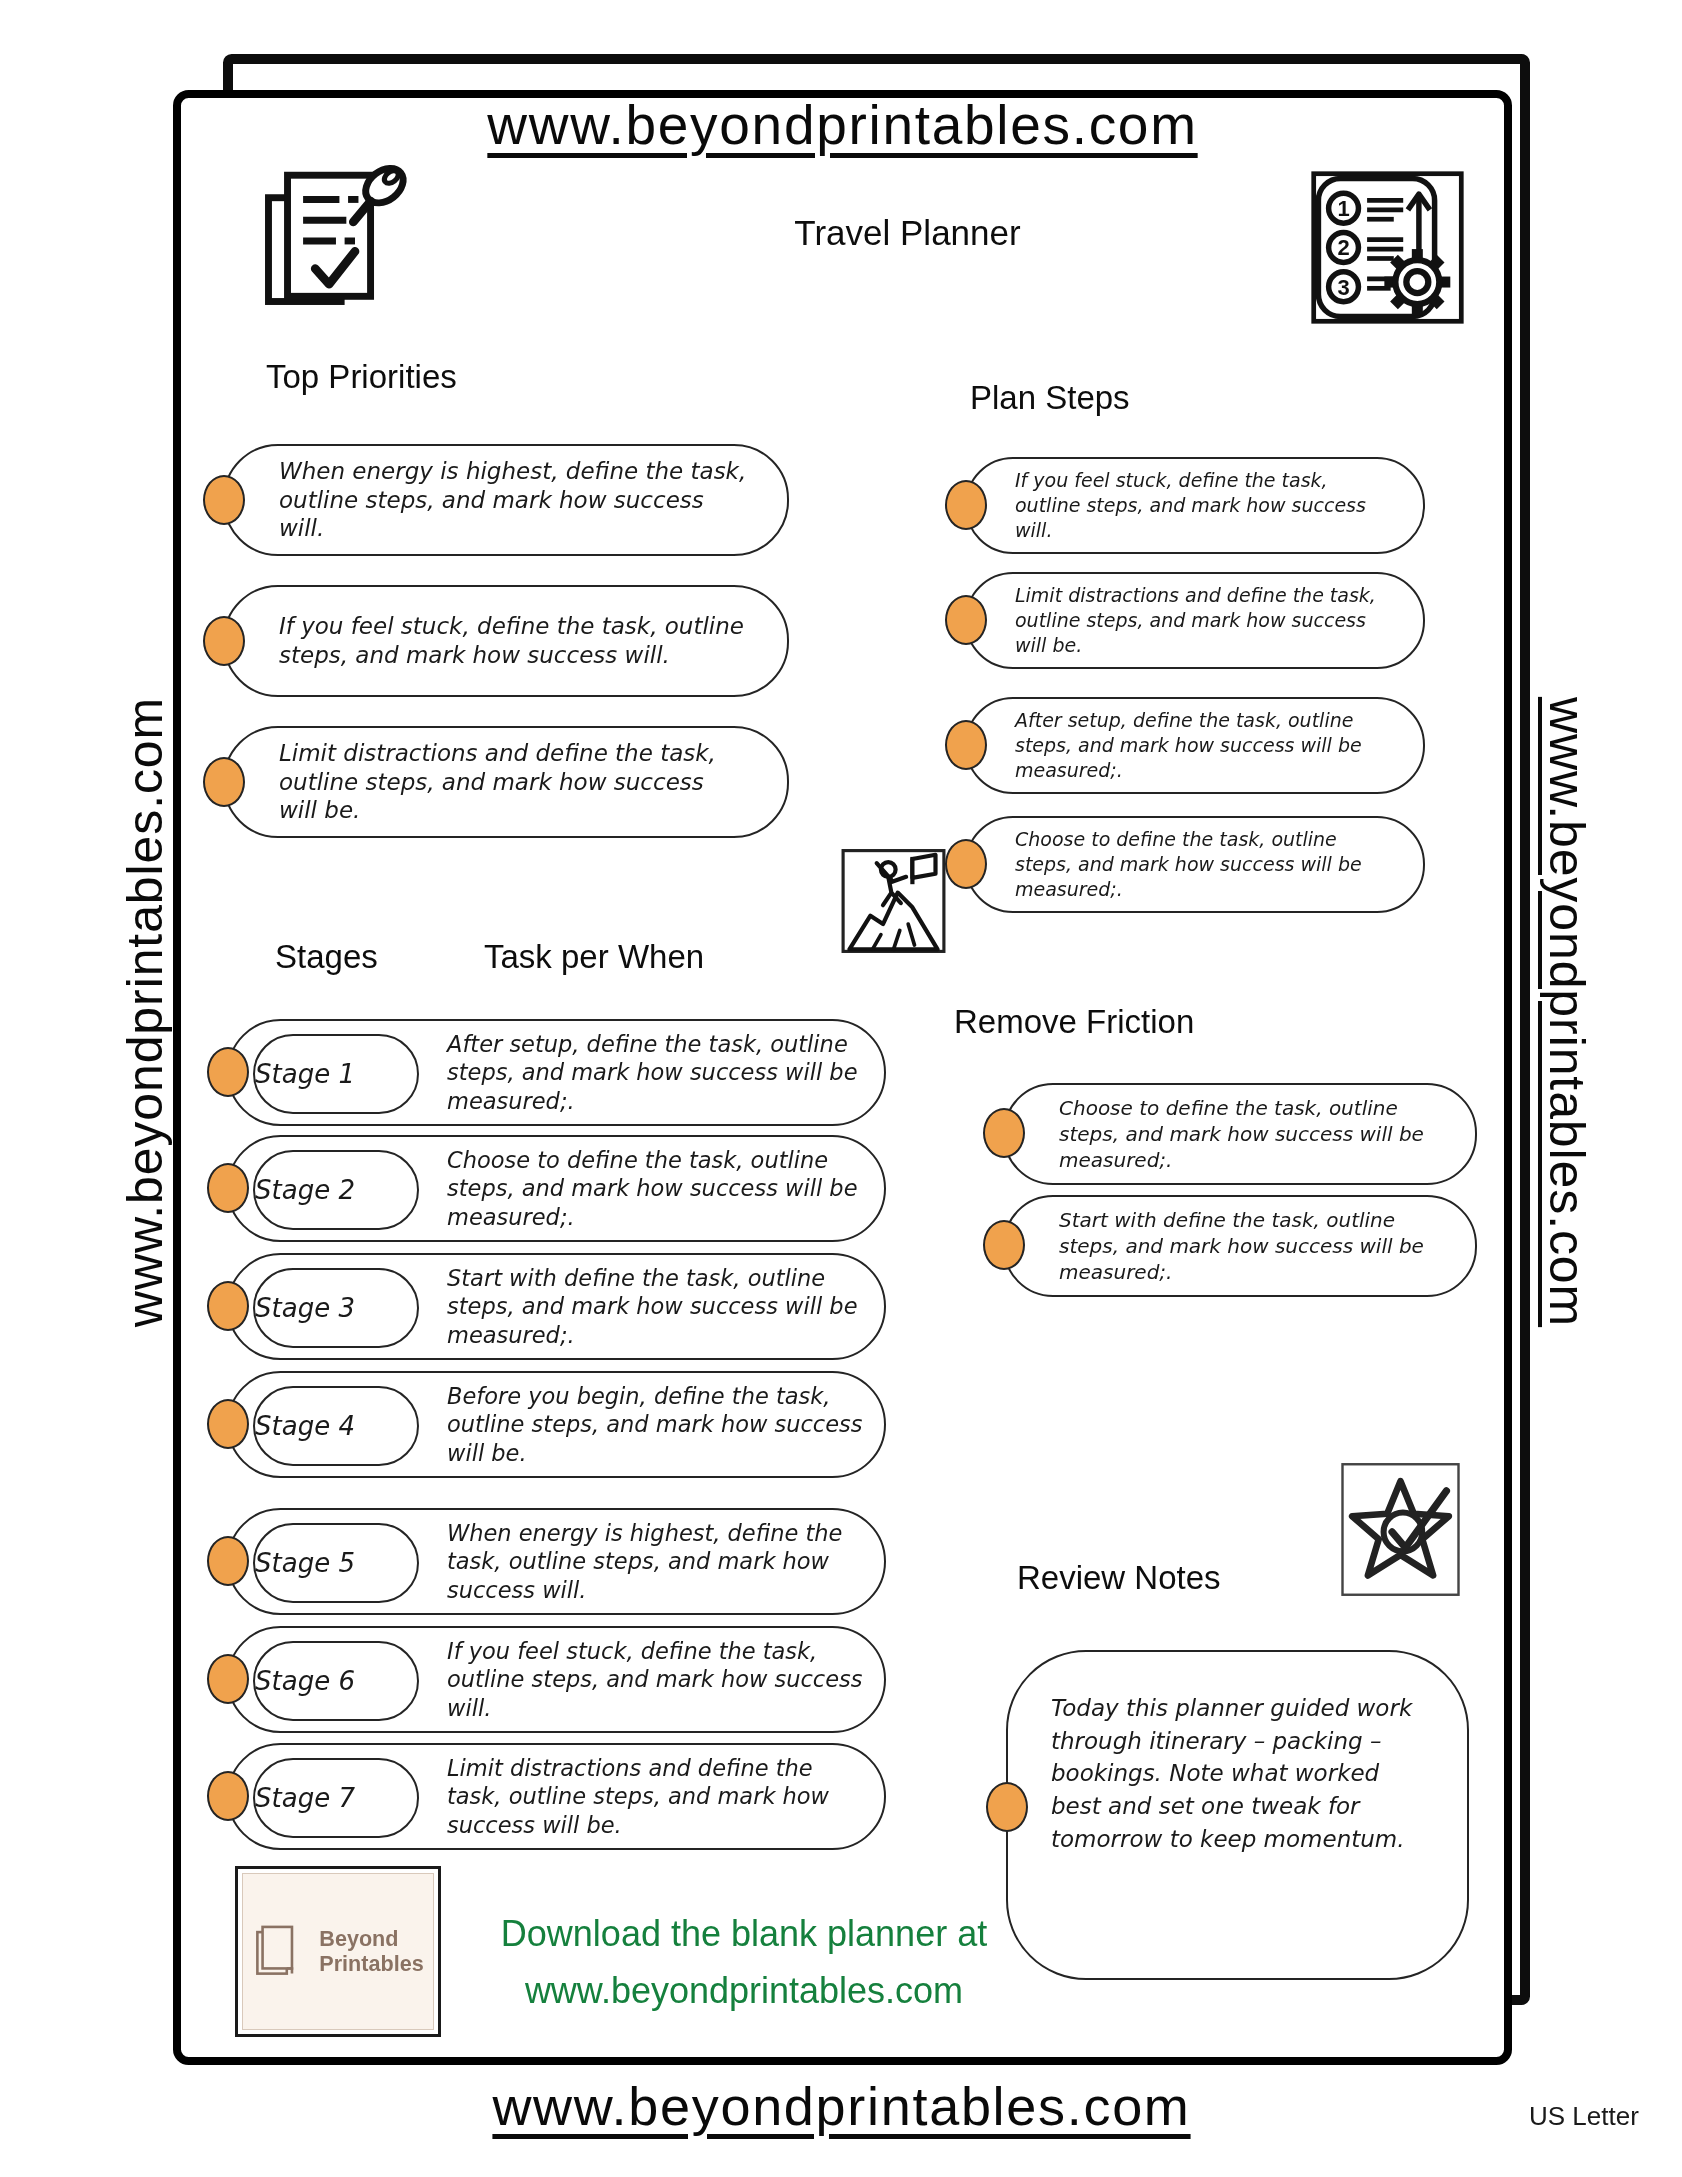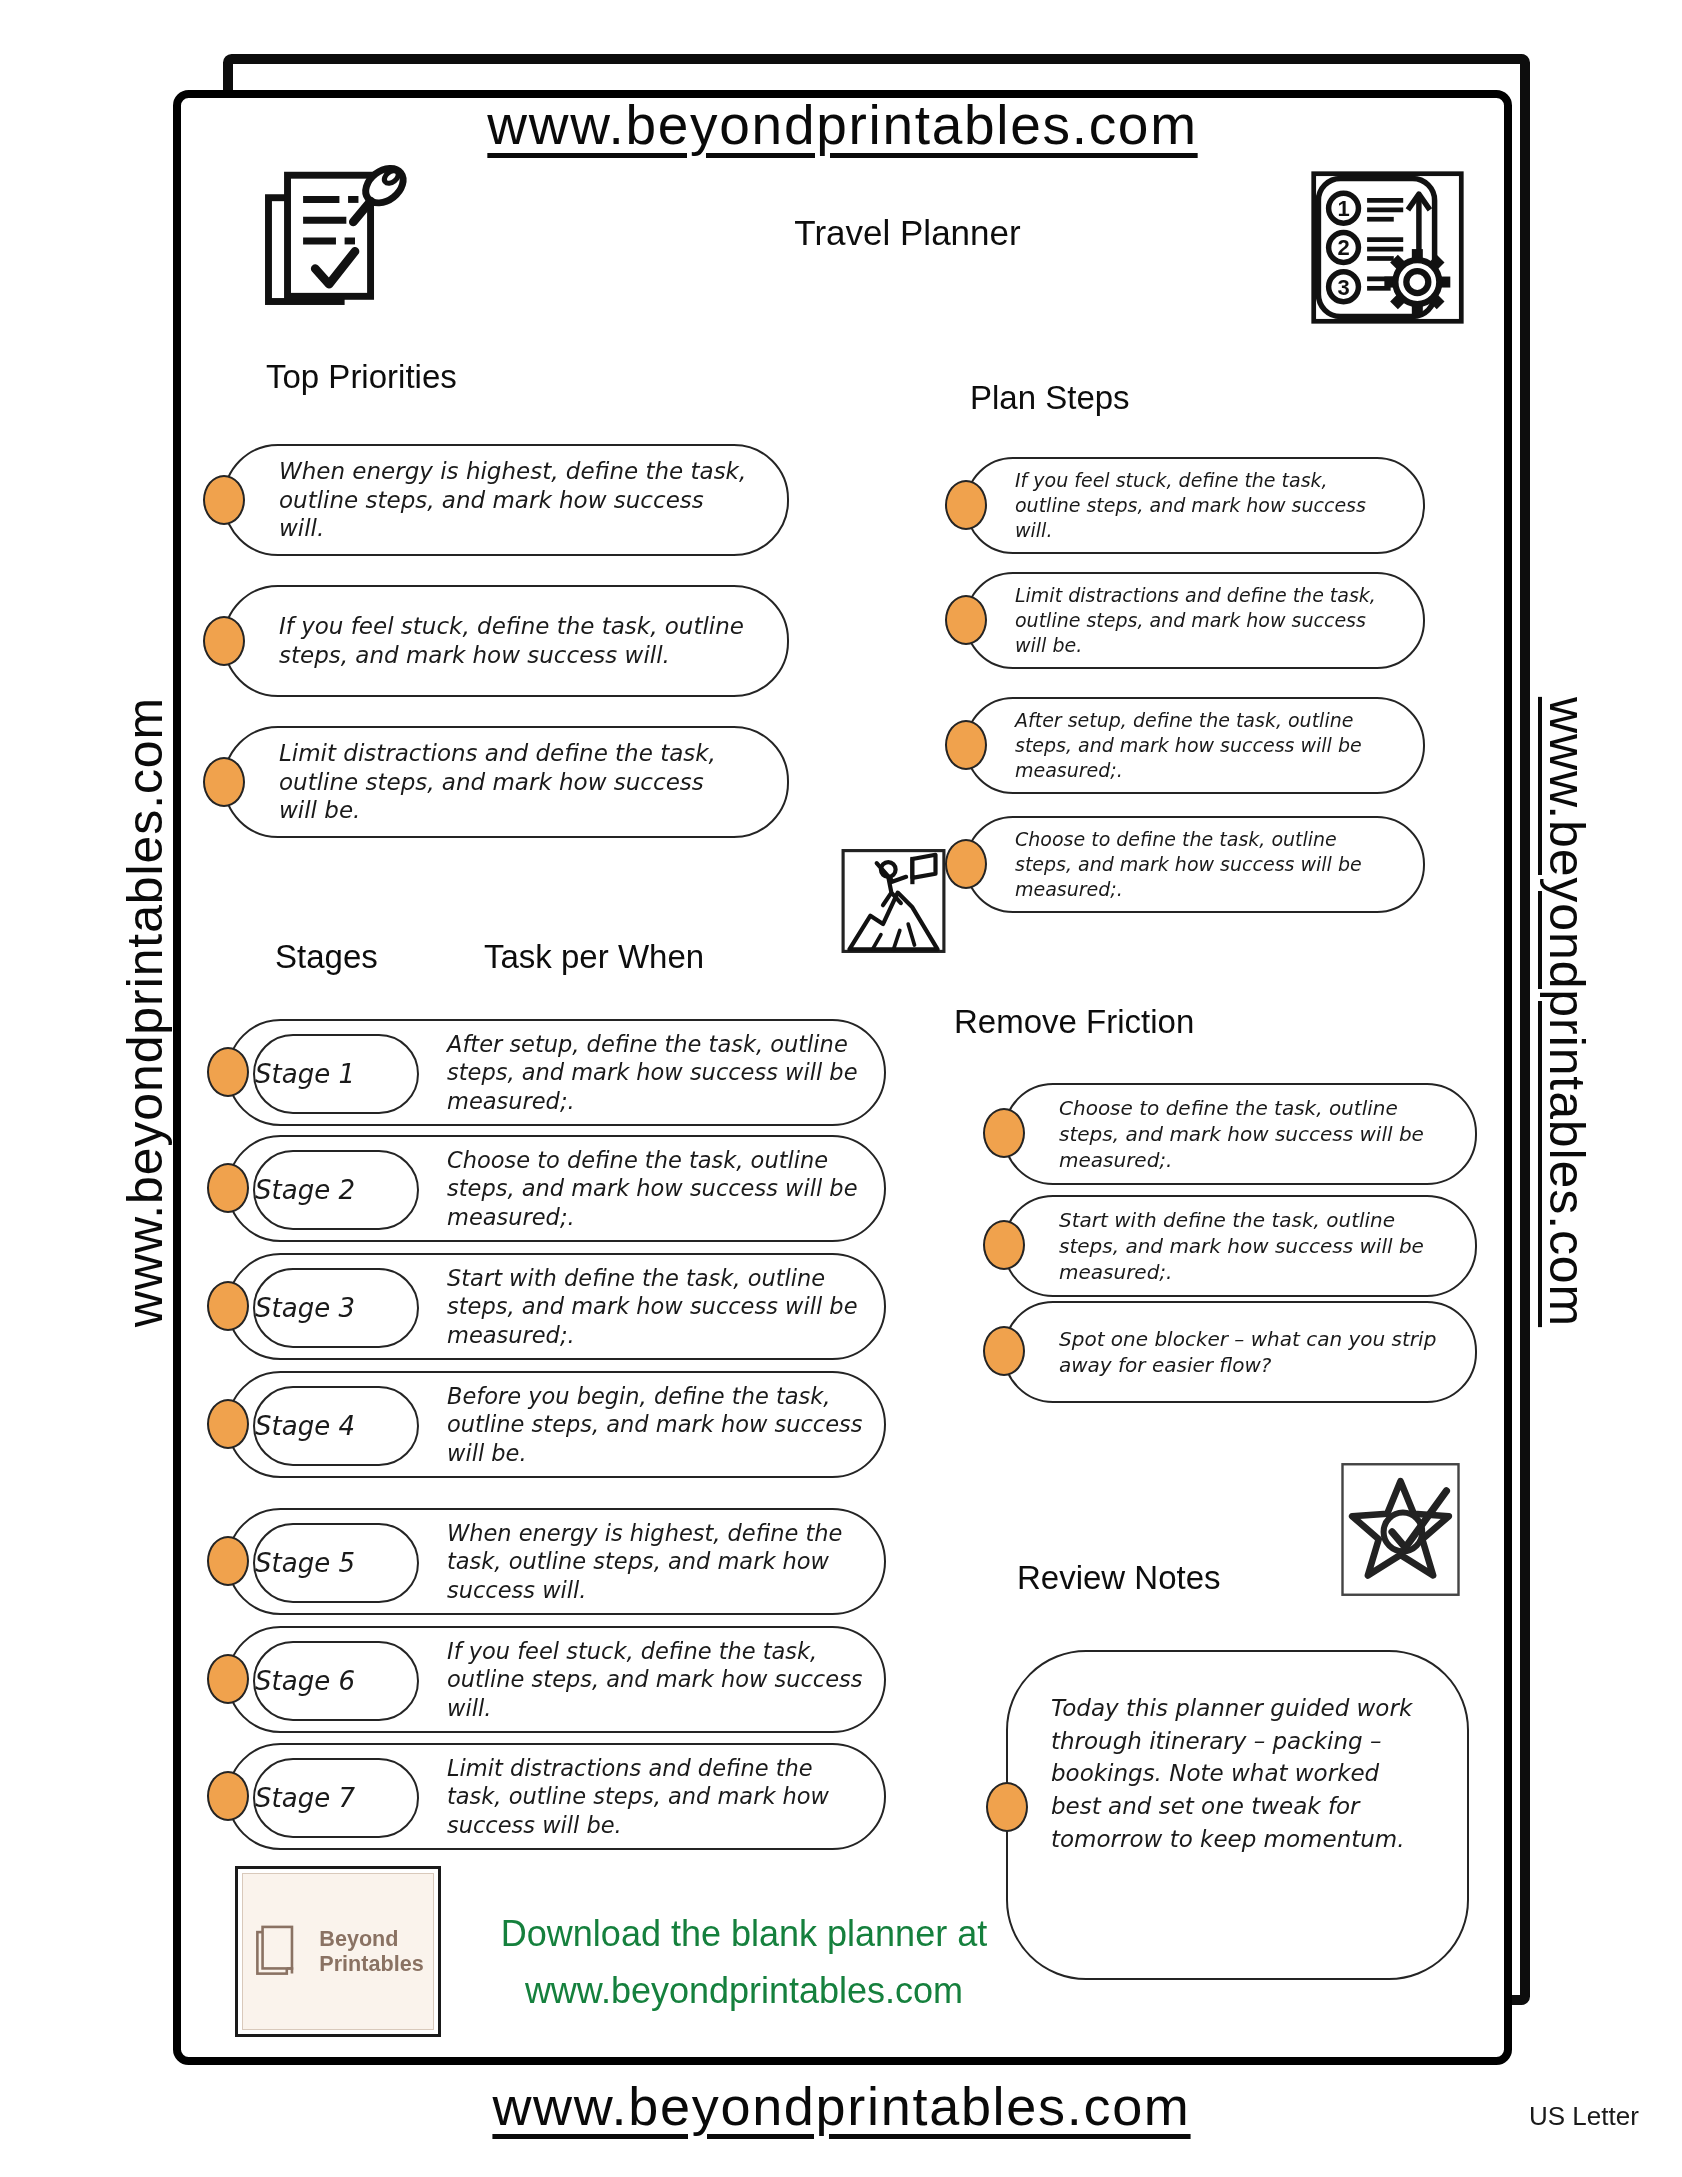--- a/index.html
+++ b/index.html
@@ -242,24 +242,20 @@
     <div class="heading" style="left:954px;top:1003px;">Remove Friction</div>
 
     <div class="bubble rf" style="top:1083px;">
       <span class="dot" style="top:23px;"></span>
       <div class="txt script">Choose to define the task, outline steps, and mark how success will be measured;.</div>
     </div>
     <div class="bubble rf" style="top:1195px;">
       <span class="dot" style="top:23px;"></span>
       <div class="txt script">Start with define the task, outline steps, and mark how success will be measured;.</div>
     </div>
-    <div class="bubble rf" style="top:1301px;">
-      <span class="dot" style="top:23px;"></span>
-      <div class="txt script">Spot one blocker – what can you strip away for easier flow?</div>
-    </div>
 
     <div class="iconbox" style="left:1340px;top:1457px;width:121px;height:145px;">
       <svg width="121" height="145" viewBox="0 0 100 120">
         <rect x="2" y="6" width="96" height="108" fill="#fff" stroke="#444" stroke-width="2"></rect>
         <path d="M50 20 L61 47 L90 49 L68 68 L77 98 L50 81 L23 98 L32 68 L10 49 L39 47 Z" fill="none" stroke="#222" stroke-width="5.5" stroke-linejoin="round"></path>
         <circle cx="52" cy="62" r="16" fill="none" stroke="#222" stroke-width="5"></circle>
         <path d="M43 62 L54 75 L88 28" fill="none" stroke="#222" stroke-width="6" stroke-linecap="round"></path>
       </svg>
     </div>
 

